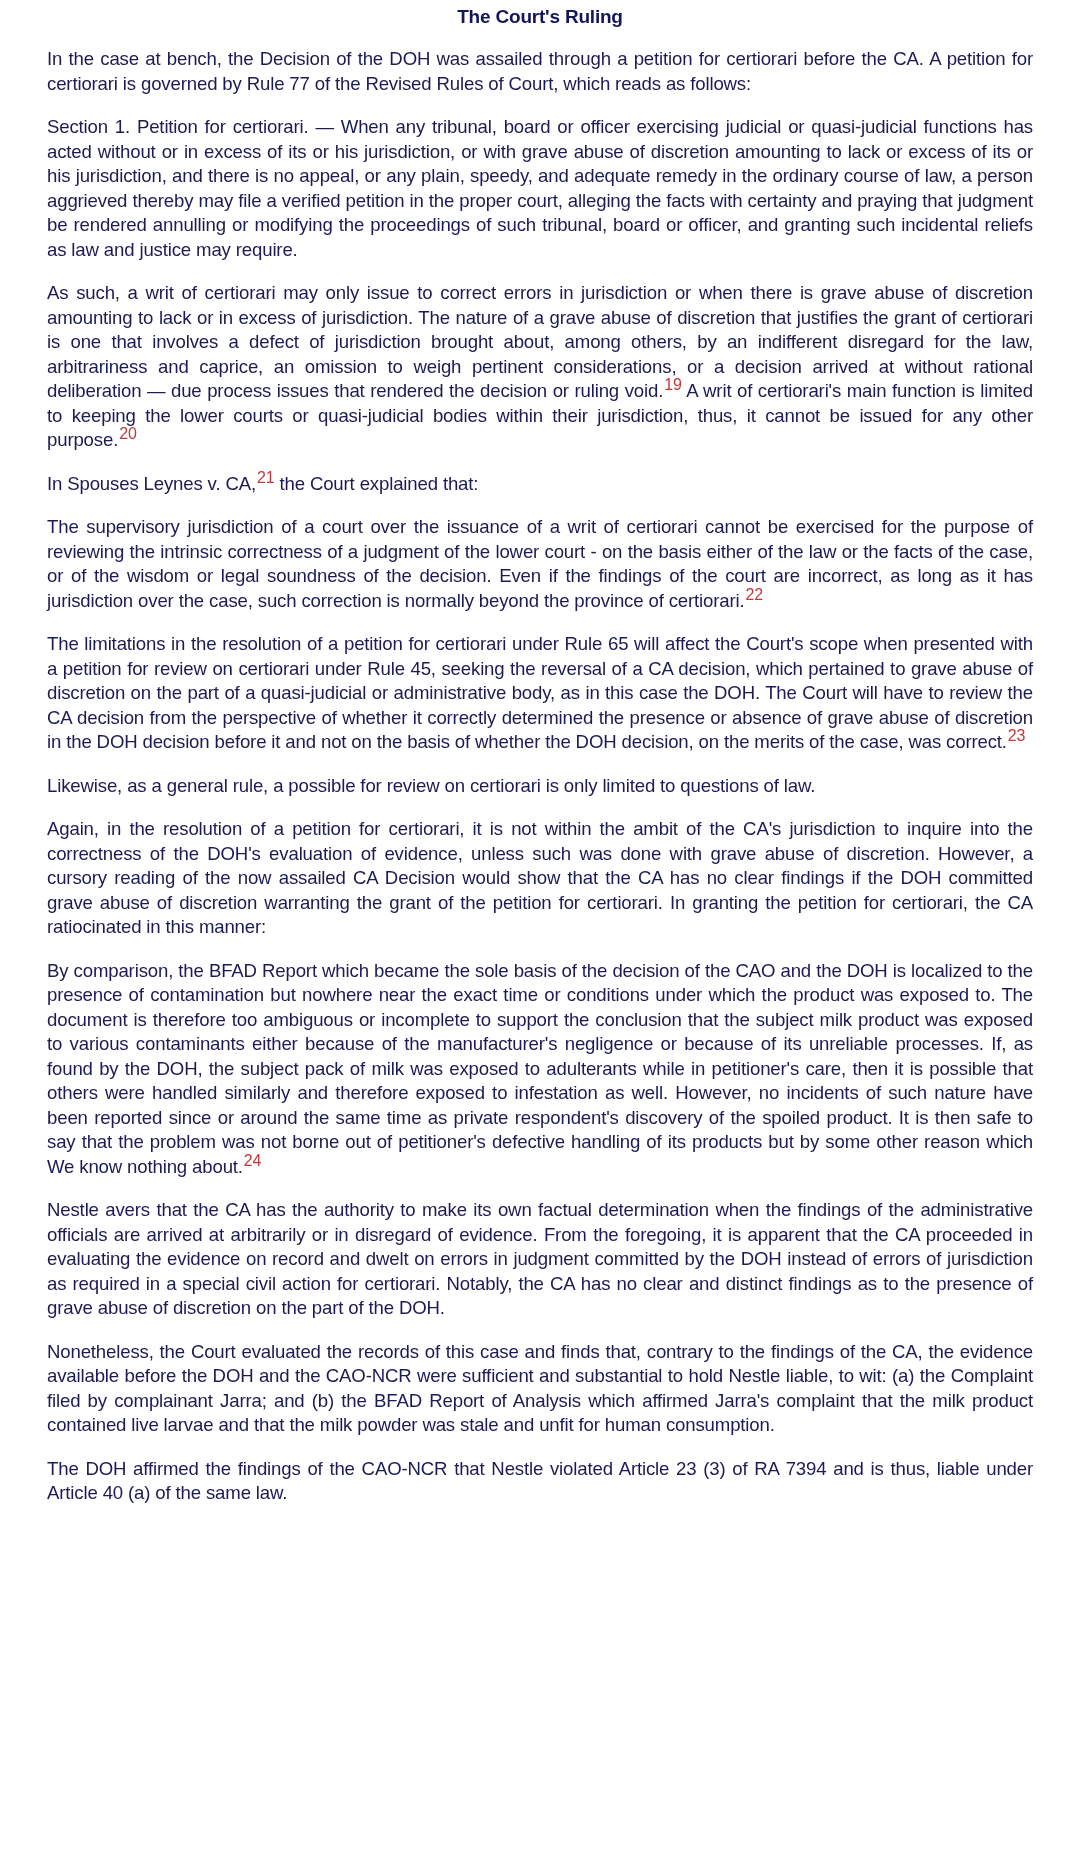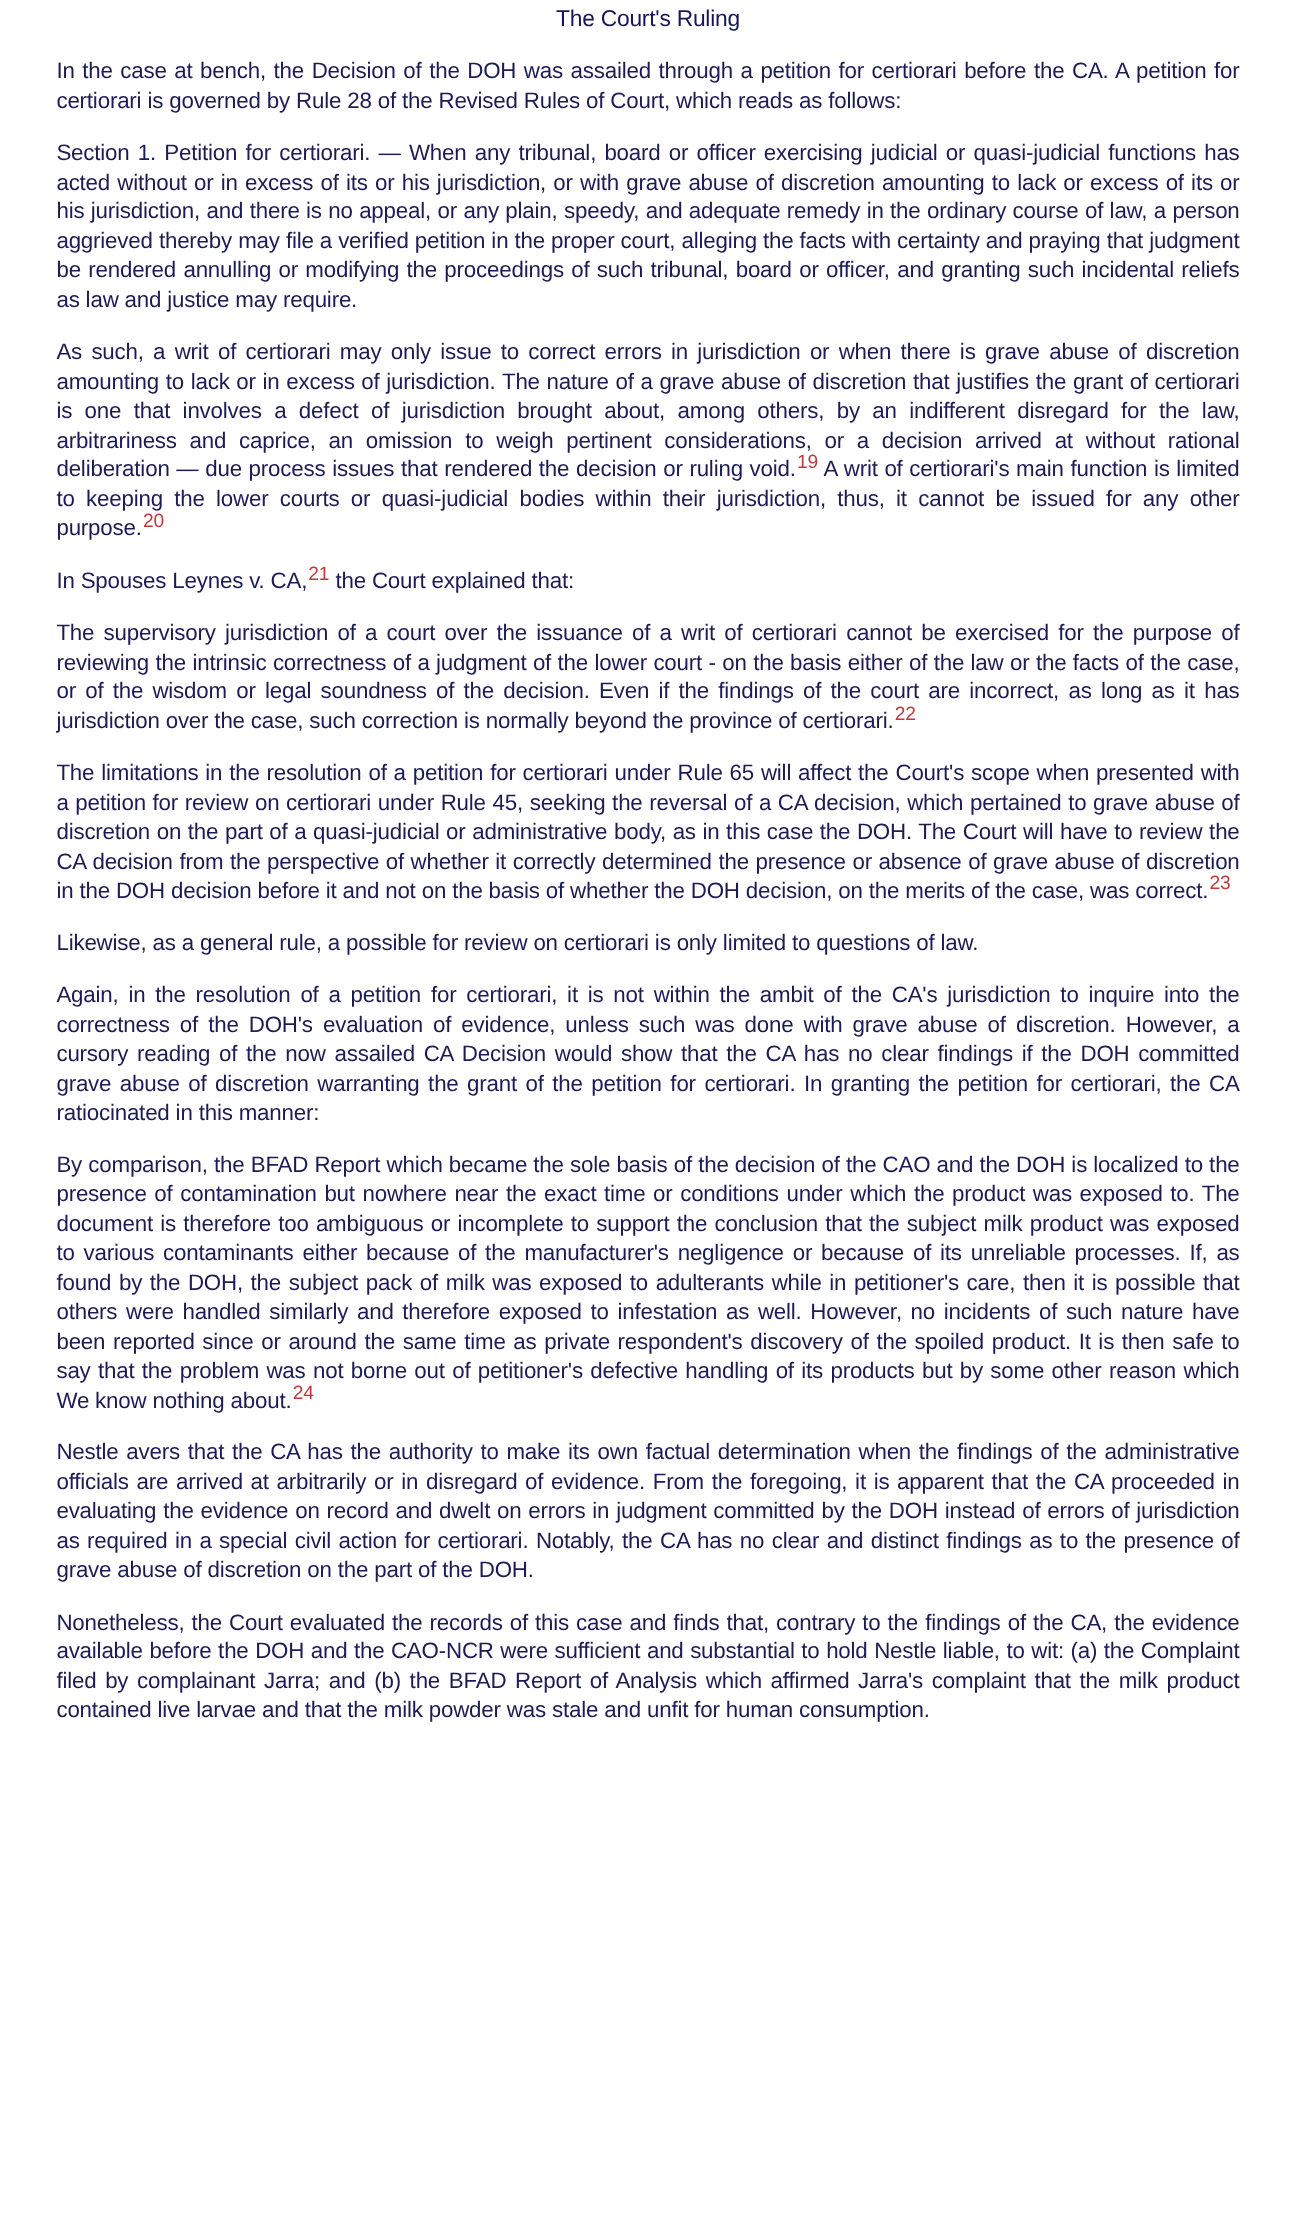--- a/index.html
+++ b/index.html
@@ -12,21 +12,21 @@
       height: 1865px;
       overflow: hidden;
       color: #1b1b55;
       font-family: "Liberation Sans", sans-serif;
     }
     .page {
       padding: 4px 42px 0 47px;
     }
     .title {
       text-align: center;
-      font-weight: normal;
+      font-weight: bold;
       font-size: 19px;
       line-height: 26px;
       margin: 0 0 17px 0;
       color: #15155a;
       letter-spacing: -0.2px;
     }
     .para {
       font-size: 18.6px;
       line-height: 24.5px;
       text-align: justify;
@@ -41,21 +41,21 @@
       margin-left: 1px;
     }
   </style>
 </head>
 <body>
 
 <div class="page">
   <h2 class="title">The Court's Ruling</h2>
 
   <p class="para">
-    <span>In the case at bench, the Decision of the DOH was assailed through a petition for certiorari before the CA. A petition for certiorari is governed by Rule 28 of the Revised Rules of Court, which reads as follows:</span>
+    <span>In the case at bench, the Decision of the DOH was assailed through a petition for certiorari before the CA. A petition for certiorari is governed by Rule 77 of the Revised Rules of Court, which reads as follows:</span>
   </p>
 
   <p class="para">
     <span>Section 1. Petition for certiorari. — When any tribunal, board or officer exercising judicial or quasi-judicial functions has acted without or in excess of its or his jurisdiction, or with grave abuse of discretion amounting to lack or excess of its or his jurisdiction, and there is no appeal, or any plain, speedy, and adequate remedy in the ordinary course of law, a person aggrieved thereby may file a verified petition in the proper court, alleging the facts with certainty and praying that judgment be rendered annulling or modifying the proceedings of such tribunal, board or officer, and granting such incidental reliefs as law and justice may require.</span>
   </p>
 
   <p class="para"><span>As such, a writ of certiorari may only issue to correct errors in jurisdiction or when there is grave abuse of discretion amounting to lack or in excess of jurisdiction. The nature of a grave abuse of discretion that justifies the grant of certiorari is one that involves a defect of jurisdiction brought about, among others, by an indifferent disregard for the law, arbitrariness and caprice, an omission to weigh pertinent considerations, or a decision arrived at without rational deliberation — due process issues that rendered the decision or ruling void.</span><sup class="fn">19</sup><span> A writ of certiorari's main function is limited to keeping the lower courts or quasi-judicial bodies within their jurisdiction, thus, it cannot be issued for any other purpose.</span><sup class="fn">20</sup></p>
 
   <p class="para"><span>In Spouses Leynes v. CA,</span><sup class="fn">21</sup><span> the Court explained that:</span></p>
 
@@ -75,16 +75,19 @@
   <p class="para"><span>By comparison, the BFAD Report which became the sole basis of the decision of the CAO and the DOH is localized to the presence of contamination but nowhere near the exact time or conditions under which the product was exposed to. The document is therefore too ambiguous or incomplete to support the conclusion that the subject milk product was exposed to various contaminants either because of the manufacturer's negligence or because of its unreliable processes. If, as found by the DOH, the subject pack of milk was exposed to adulterants while in petitioner's care, then it is possible that others were handled similarly and therefore exposed to infestation as well. However, no incidents of such nature have been reported since or around the same time as private respondent's discovery of the spoiled product. It is then safe to say that the problem was not borne out of petitioner's defective handling of its products but by some other reason which We know nothing about.</span><sup class="fn">24</sup></p>
 
   <p class="para">
     <span>Nestle avers that the CA has the authority to make its own factual determination when the findings of the administrative officials are arrived at arbitrarily or in disregard of evidence. From the foregoing, it is apparent that the CA proceeded in evaluating the evidence on record and dwelt on errors in judgment committed by the DOH instead of errors of jurisdiction as required in a special civil action for certiorari. Notably, the CA has no clear and distinct findings as to the presence of grave abuse of discretion on the part of the DOH.</span>
   </p>
 
   <p class="para">
     <span>Nonetheless, the Court evaluated the records of this case and finds that, contrary to the findings of the CA, the evidence available before the DOH and the CAO-NCR were sufficient and substantial to hold Nestle liable, to wit: (a) the Complaint filed by complainant Jarra; and (b) the BFAD Report of Analysis which affirmed Jarra's complaint that the milk product contained live larvae and that the milk powder was stale and unfit for human consumption.</span>
   </p>
 
+  <p class="para">
+    <span>The DOH affirmed the findings of the CAO-NCR that Nestle violated Article 23 (3) of RA 7394 and is thus, liable under Article 40 (a) of the same law.</span>
+  </p>
 
 
 
 </div>
 
 </body></html>

